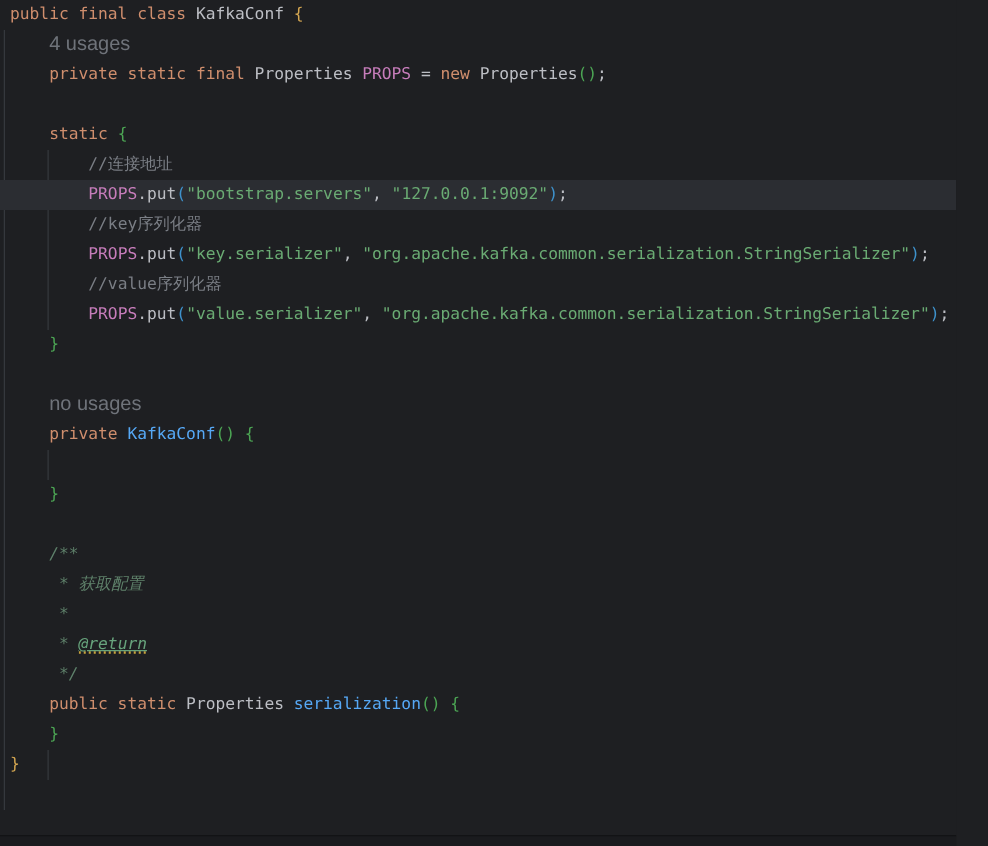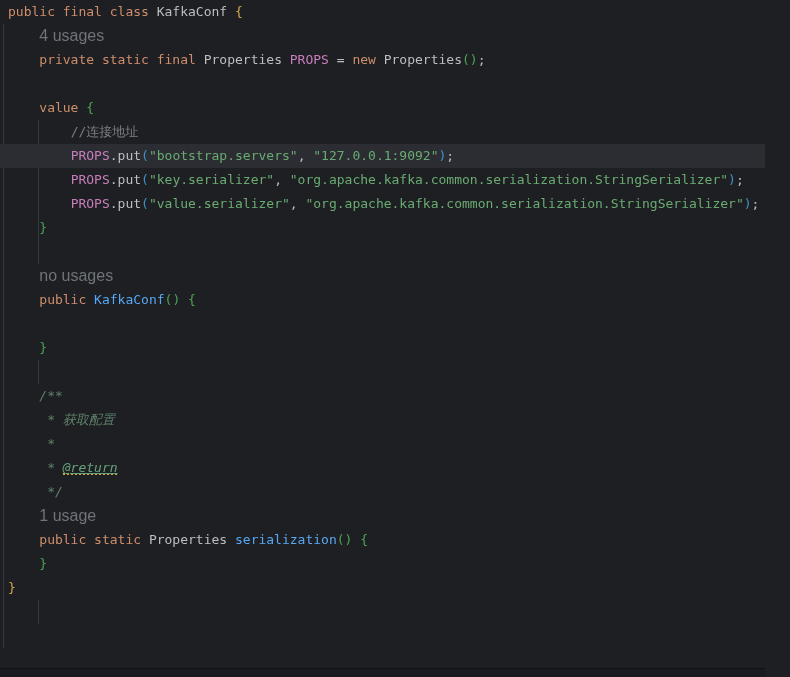--- a/index.html
+++ b/index.html
@@ -65,36 +65,37 @@
 <div class="screen">
   <div class="indent-guide guide-class"></div>
   <div class="indent-guide guide-static"></div>
   <div class="indent-guide guide-ctor"></div>
   <div class="indent-guide guide-method"></div>
   <div class="code-area">
       <div class="line"><span class="tk-kw">public final class </span><span class="tk-plain">KafkaConf </span><span class="tk-b1">{</span></div>
       <div class="line"><span class="tk-pre">    </span><span class="tk-inlay">4 usages</span></div>
       <div class="line"><span class="tk-pre">    </span><span class="tk-kw">private static final </span><span class="tk-plain">Properties </span><span class="tk-field">PROPS </span><span class="tk-plain">= </span><span class="tk-kw">new </span><span class="tk-plain">Properties</span><span class="tk-b2">()</span><span class="tk-plain">;</span></div>
       <div class="line"></div>
-      <div class="line"><span class="tk-pre">    </span><span class="tk-kw">value </span><span class="tk-b2">{</span></div>
+      <div class="line"><span class="tk-pre">    </span><span class="tk-kw">static </span><span class="tk-b2">{</span></div>
       <div class="line"><span class="tk-pre">        </span><span class="tk-cmt">//连接地址</span></div>
       <div class="line caret-row"><span class="tk-pre">        </span><span class="tk-field">PROPS</span><span class="tk-plain">.put</span><span class="tk-b3">(</span><span class="tk-str">"bootstrap.servers"</span><span class="tk-plain">, </span><span class="tk-str">"127.0.0.1:9092"</span><span class="tk-b3">)</span><span class="tk-plain">;</span></div>
+      <div class="line"><span class="tk-pre">        </span><span class="tk-cmt">//key序列化器</span></div>
       <div class="line"><span class="tk-pre">        </span><span class="tk-field">PROPS</span><span class="tk-plain">.put</span><span class="tk-b3">(</span><span class="tk-str">"key.serializer"</span><span class="tk-plain">, </span><span class="tk-str">"org.apache.kafka.common.serialization.StringSerializer"</span><span class="tk-b3">)</span><span class="tk-plain">;</span></div>
+      <div class="line"><span class="tk-pre">        </span><span class="tk-cmt">//value序列化器</span></div>
       <div class="line"><span class="tk-pre">        </span><span class="tk-field">PROPS</span><span class="tk-plain">.put</span><span class="tk-b3">(</span><span class="tk-str">"value.serializer"</span><span class="tk-plain">, </span><span class="tk-str">"org.apache.kafka.common.serialization.StringSerializer"</span><span class="tk-b3">)</span><span class="tk-plain">;</span></div>
       <div class="line"><span class="tk-pre">    </span><span class="tk-b2">}</span></div>
       <div class="line"></div>
       <div class="line"><span class="tk-pre">    </span><span class="tk-inlay">no usages</span></div>
-      <div class="line"><span class="tk-pre">    </span><span class="tk-kw">public </span><span class="tk-mdecl">KafkaConf</span><span class="tk-b2">()</span><span class="tk-plain"> </span><span class="tk-b2">{</span></div>
+      <div class="line"><span class="tk-pre">    </span><span class="tk-kw">private </span><span class="tk-mdecl">KafkaConf</span><span class="tk-b2">()</span><span class="tk-plain"> </span><span class="tk-b2">{</span></div>
       <div class="line"></div>
       <div class="line"><span class="tk-pre">    </span><span class="tk-b2">}</span></div>
       <div class="line"></div>
       <div class="line"><span class="tk-pre">    </span><span class="tk-doc">/**</span></div>
       <div class="line"><span class="tk-pre">     </span><span class="tk-doc">* 获取配置</span></div>
       <div class="line"><span class="tk-pre">     </span><span class="tk-doc">*</span></div>
       <div class="line"><span class="tk-pre">     </span><span class="tk-doc">* </span><span class="tk-docTag">@return</span></div>
       <div class="line"><span class="tk-pre">     </span><span class="tk-doc">*/</span></div>
-      <div class="line"><span class="tk-pre">    </span><span class="tk-inlay">1 usage</span></div>
       <div class="line"><span class="tk-pre">    </span><span class="tk-kw">public static </span><span class="tk-plain">Properties </span><span class="tk-mdecl">serialization</span><span class="tk-b2">()</span><span class="tk-plain"> </span><span class="tk-b2">{</span></div>
       <div class="line"><span class="tk-pre">    </span><span class="tk-b2">}</span></div>
       <div class="line"><span class="tk-b1">}</span></div>
     </div>
   <div class="bottom-edge"></div>
 </div>
 
 </body></html>

